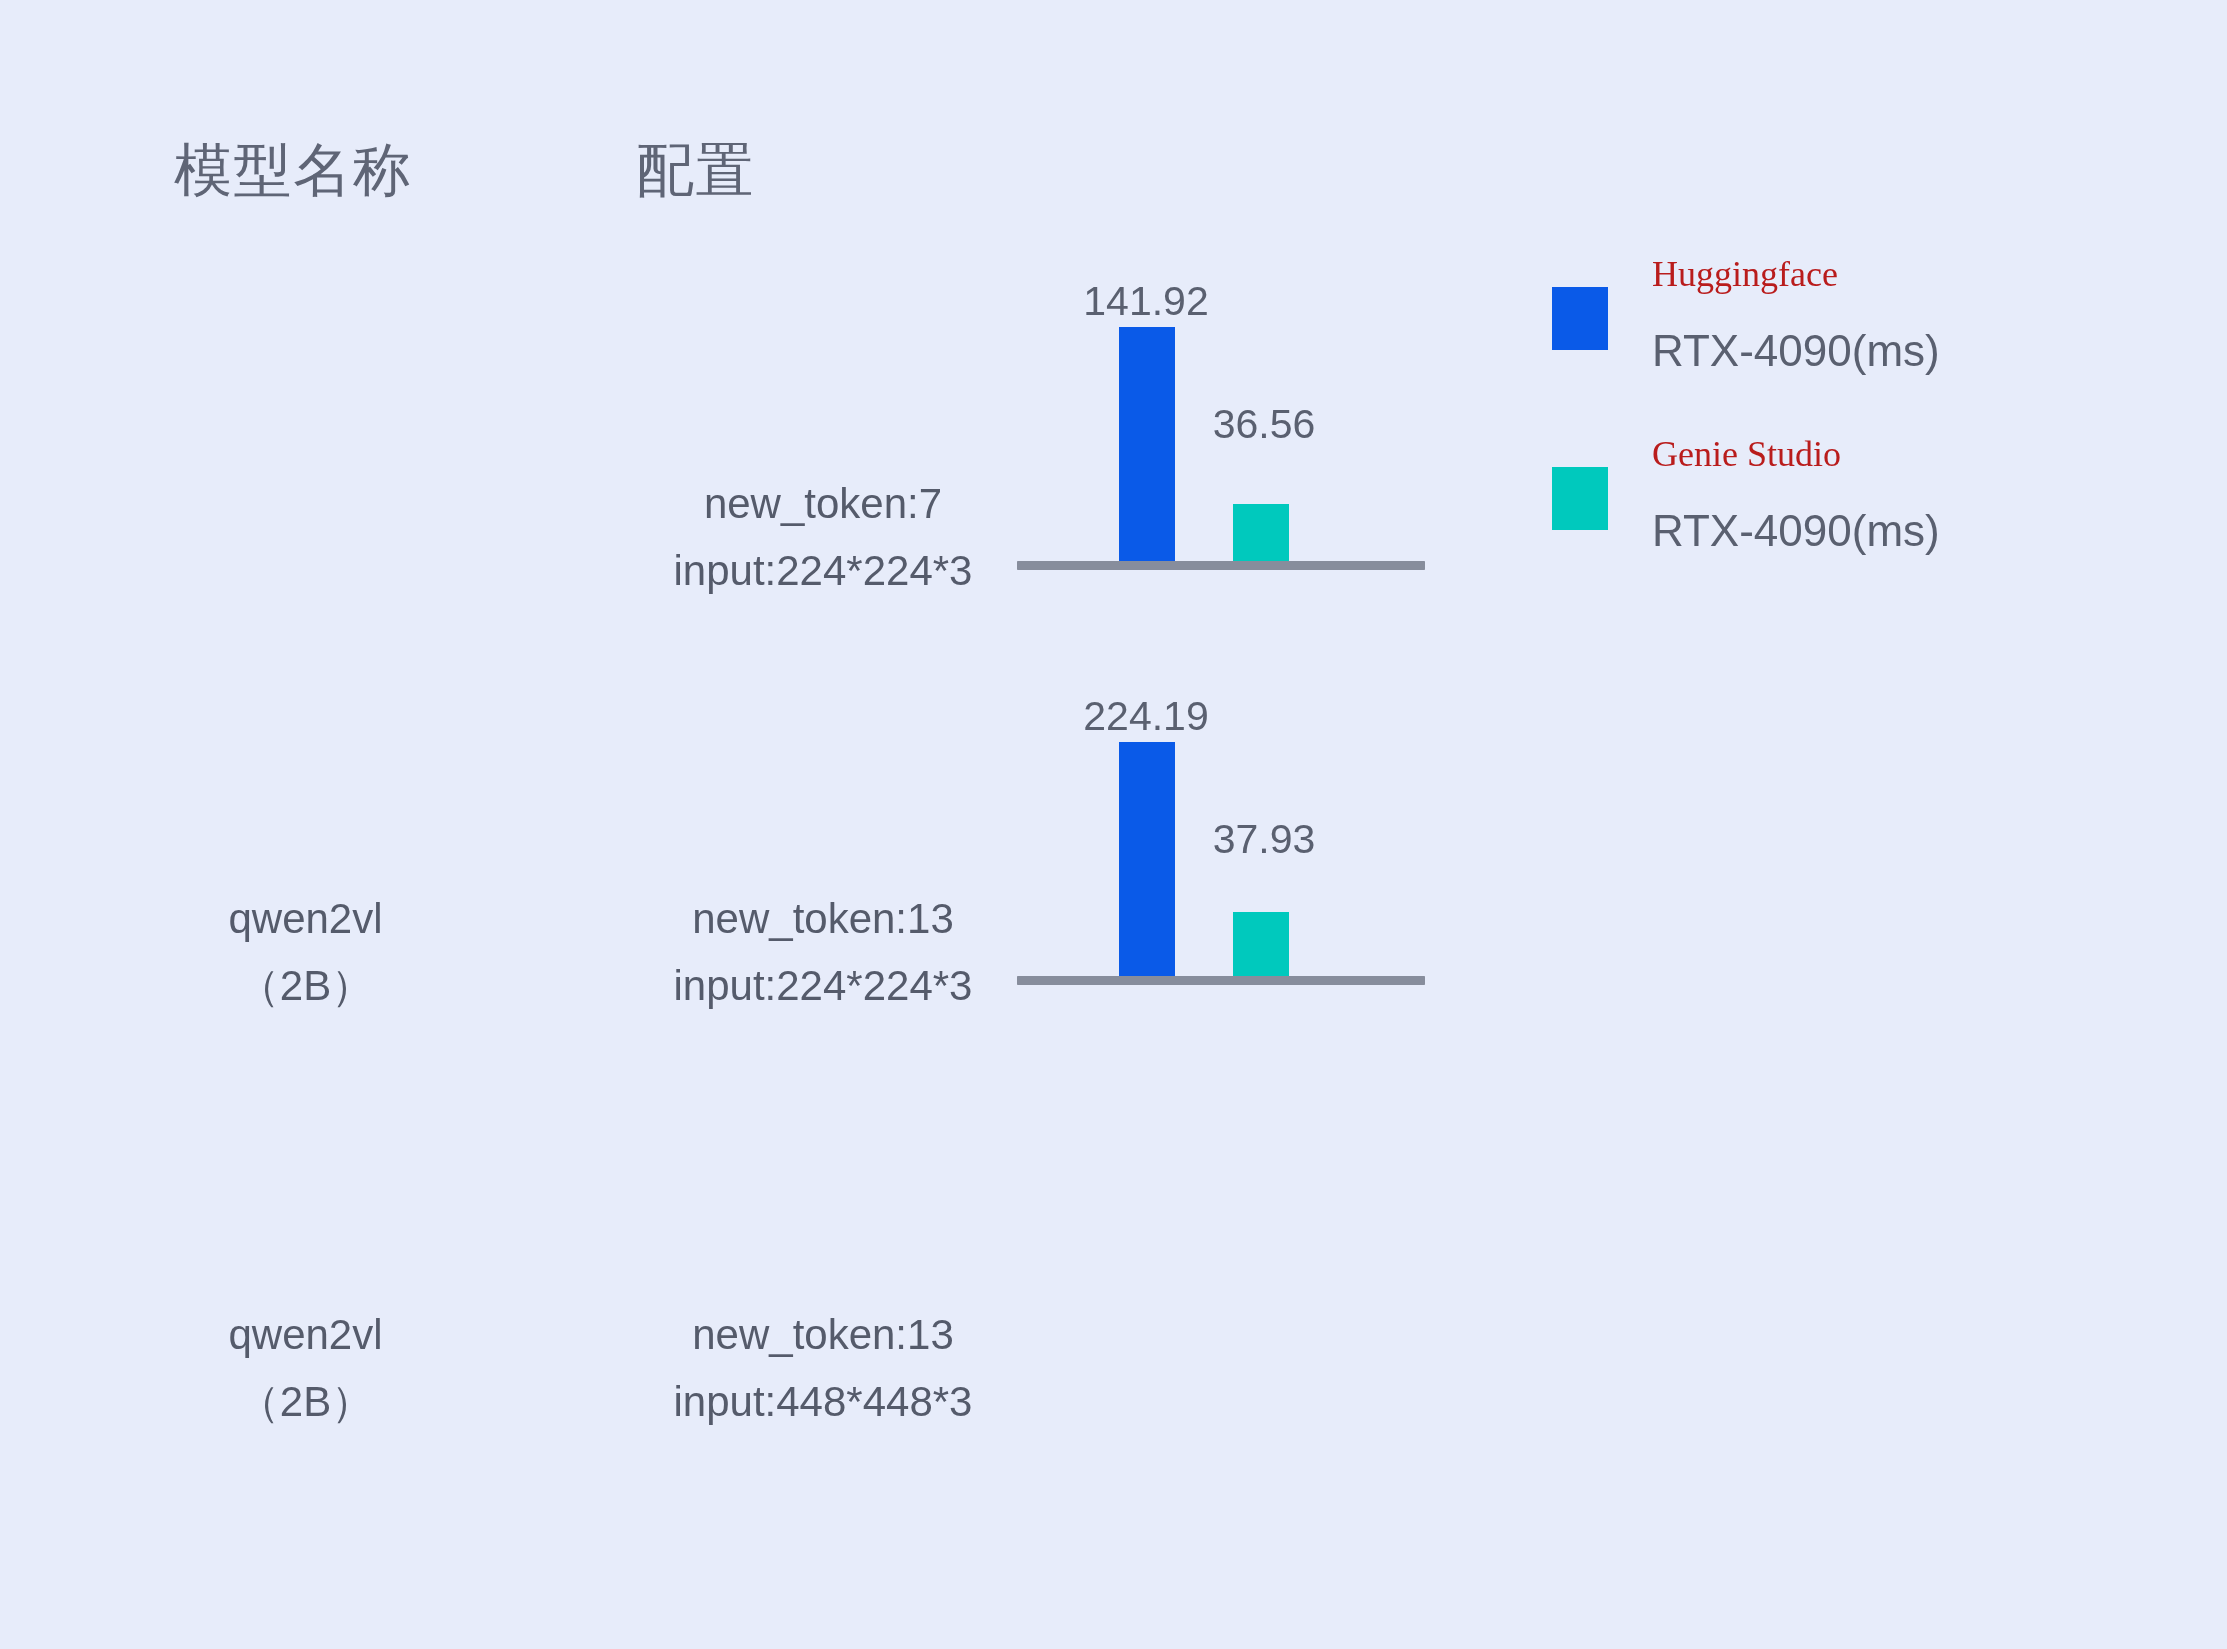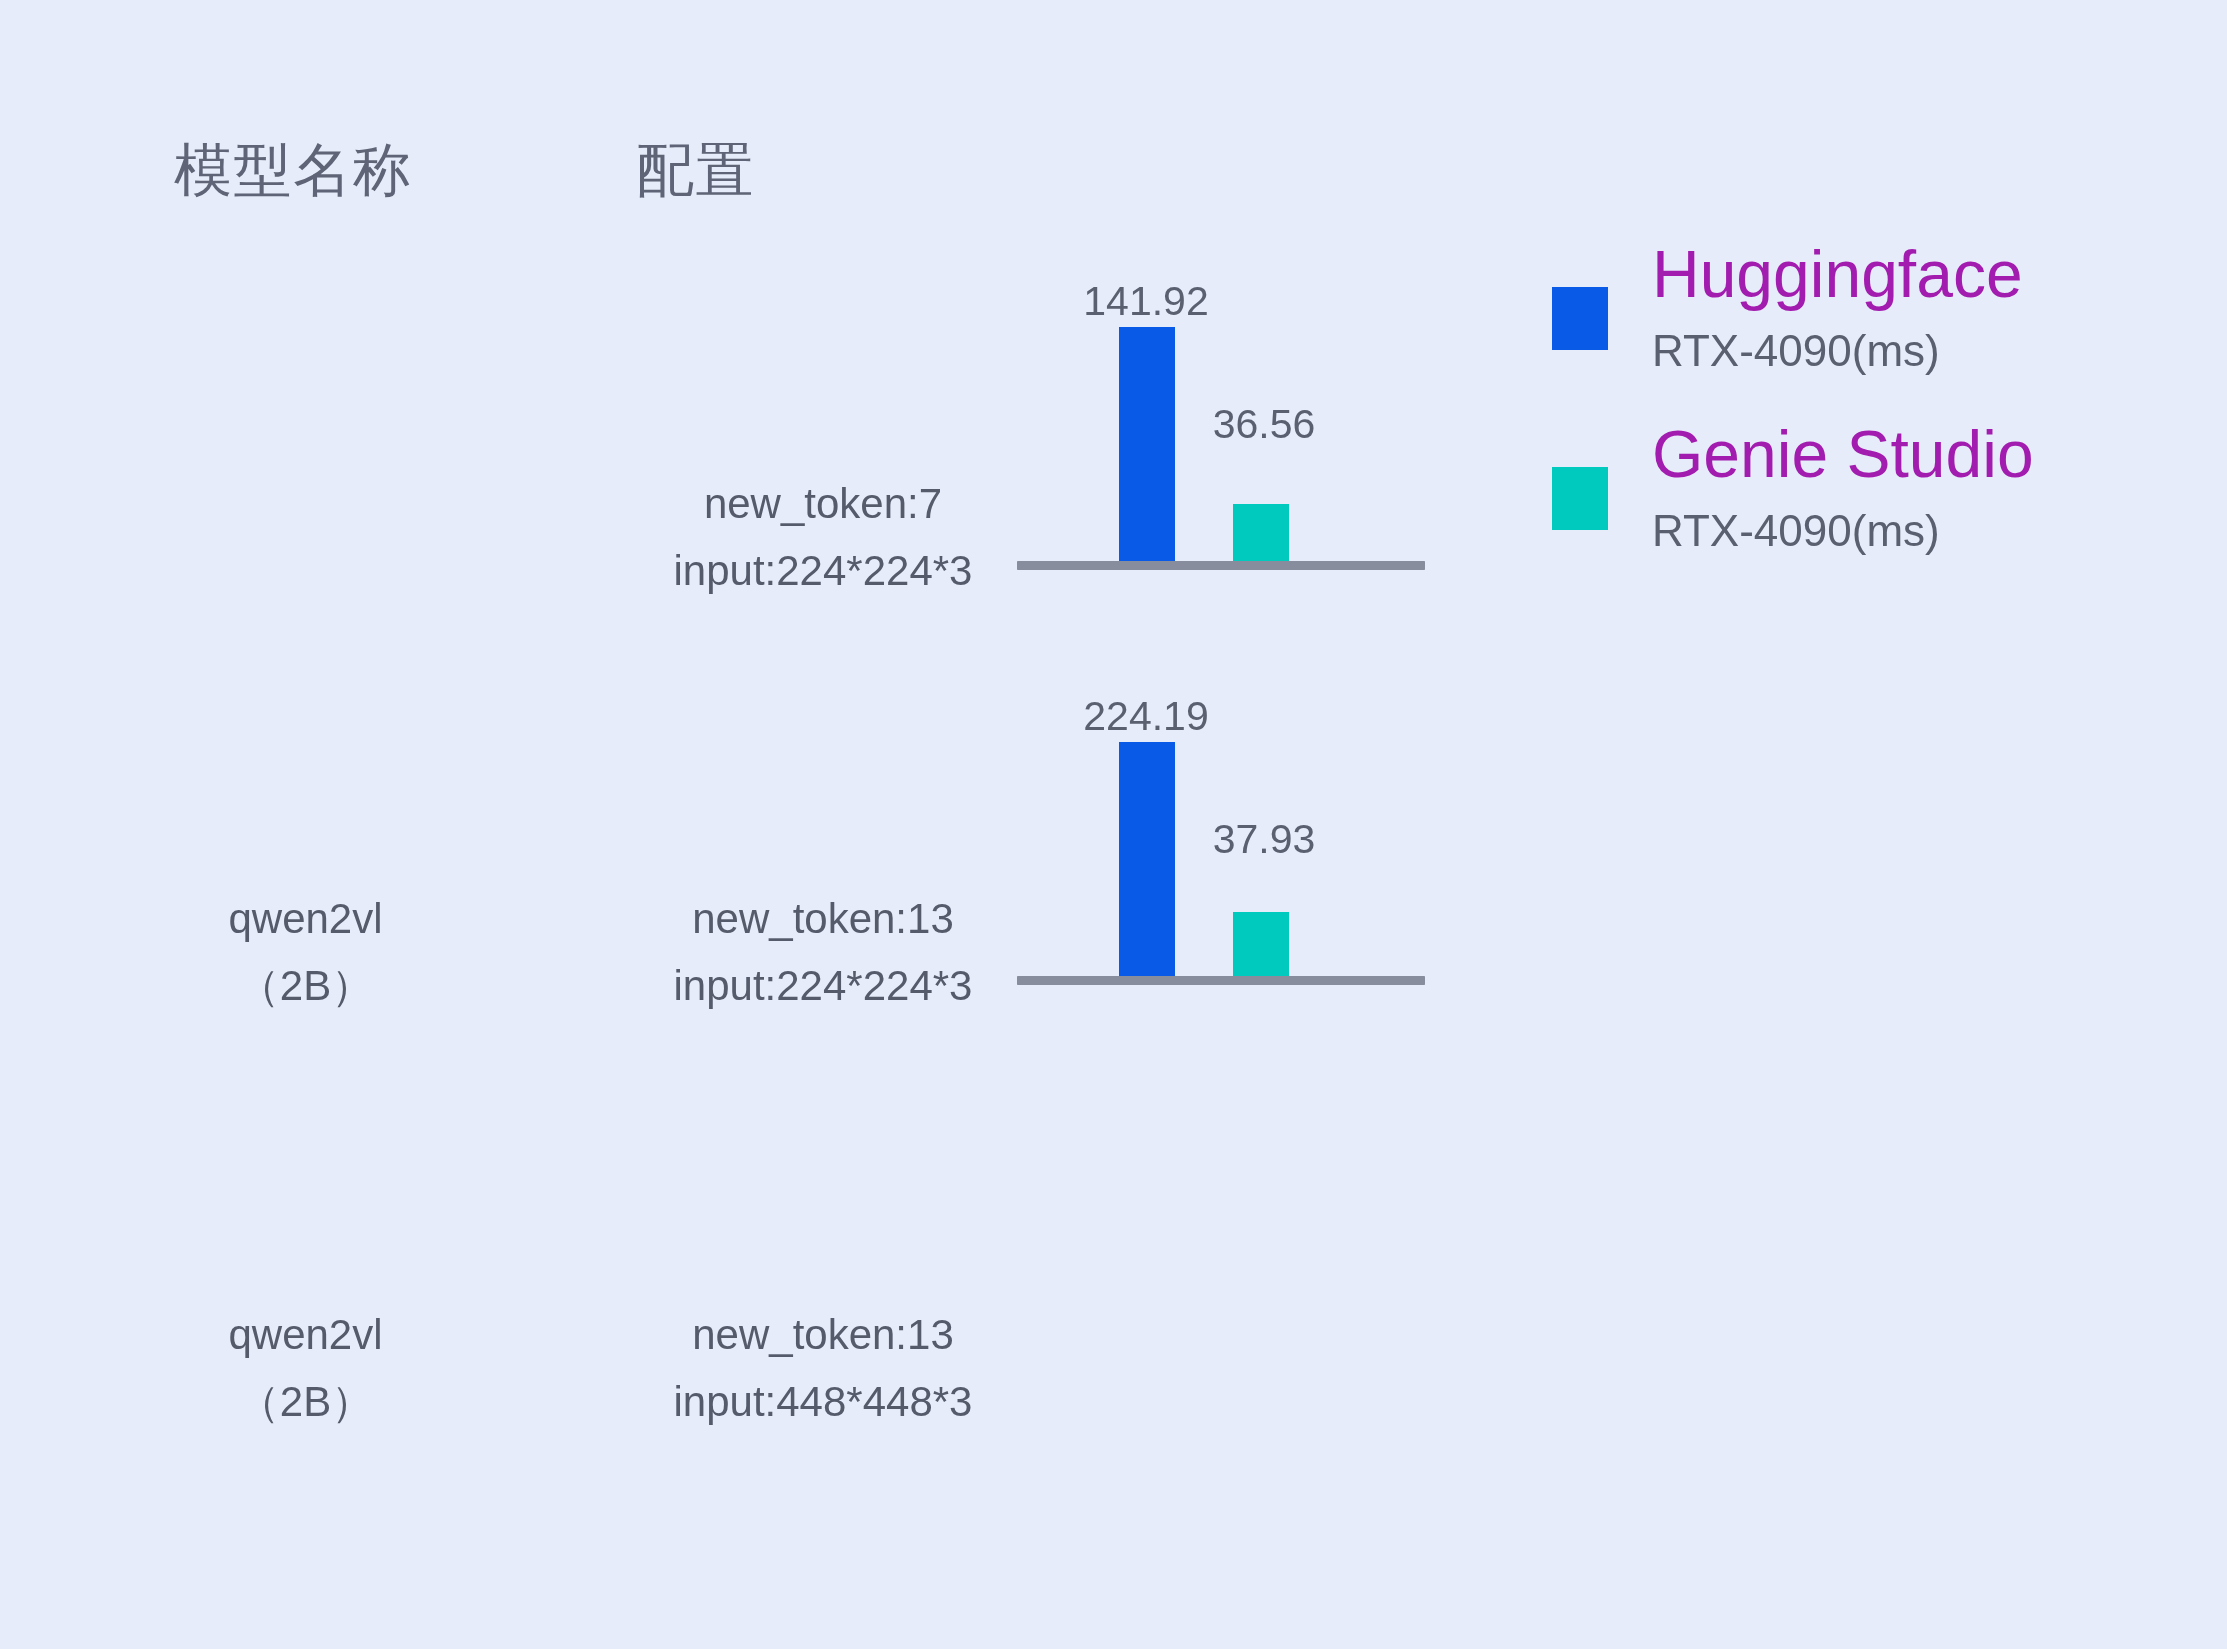--- a/index.html
+++ b/index.html
@@ -117,24 +117,25 @@
     height: 63px;
   }
   .legend-swatch.blue { background: #0a5ae8; }
   .legend-swatch.teal { background: #00c9bd; }
   .legend-text {
     position: absolute;
     left: 116px;
     top: 0;
   }
   .legend-title {
-    color: #a21caf;
-    font-size: 66px;
+    color: #b91c1c;
+    font-size: 36px;
     line-height: 78px;
     white-space: nowrap;
+    font-family: Liberation Serif, serif;
   }
   .legend-sub {
     color: #5a6070;
     font-size: 44px;
     line-height: 75px;
     white-space: nowrap;
   }
 </style>
 </head>
 <body>

